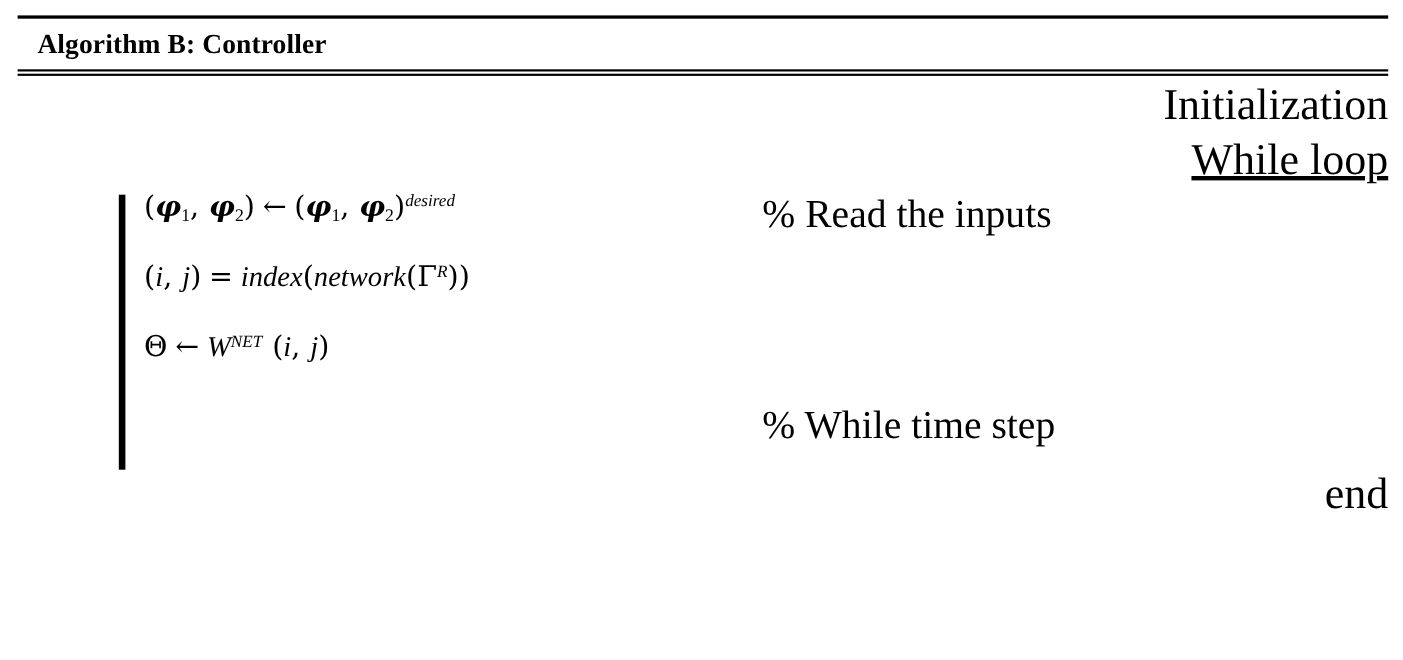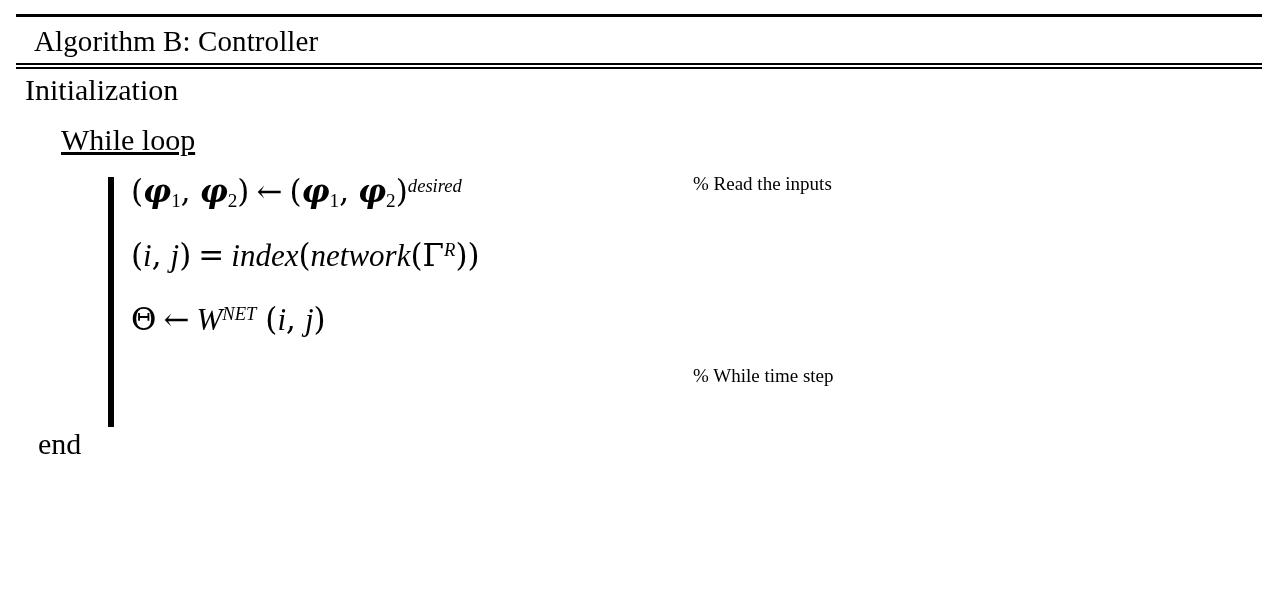--- a/index.html
+++ b/index.html
@@ -33,41 +33,42 @@
     height: 0;
     border-top: 2px solid #000;
     border-bottom: 2px solid #000;
     box-sizing: content-box;
     height: 2px;
     background: #fff;
   }
 
   
   .algo-title {
-    font-weight: normal;
-    font-size: 29px;
+    font-weight: bold;
+    font-size: 25px;
     line-height: 44px;
     padding: 2px 0 0 18px;
     letter-spacing: 0.1px;
     white-space: nowrap;
   }
 
   
   .algo-body {
     padding-top: 6px;
     position: relative;
   }
 
   .algo-line {
     position: relative;
-    font-size: 30px;
+    font-size: 40px;
     line-height: 1.0;
     white-space: nowrap;
     display: flex;
     align-items: baseline;
+    justify-content: flex-end;
   }
 
   .line-init   { padding-left: 9px;  height: 50px; }
   .line-while  { padding-left: 45px; height: 48px; text-decoration: underline; }
   .line-end    { padding-left: 22px; height: 52px; }
 
   .stmt-block {
     position: relative;
     padding-left: 92px;
   }
@@ -83,28 +84,28 @@
 
   .stmt {
     position: relative;
     display: flex;
     align-items: baseline;
     height: 64px;
     padding-left: 23px;
   }
   .stmt .code {
     font-style: italic;
-    font-size: 31px;
+    font-size: 26px;
     white-space: nowrap;
   }
   .stmt .comment {
     position: absolute;
     left: 585px;
     font-style: normal;
-    font-size: 19px;
+    font-size: 36px;
     white-space: nowrap;
   }
 
   
   .up   { font-style: normal; }
   .it   { font-style: italic; }
   .phi  { font-family: "DejaVu Serif", serif; font-style: italic; font-weight: 600; }
   .sym  { font-family: "DejaVu Serif", serif; font-style: normal; }
   .arrow{ font-family: "DejaVu Serif", serif; font-style: normal; padding: 0 7px; }
   sub {

